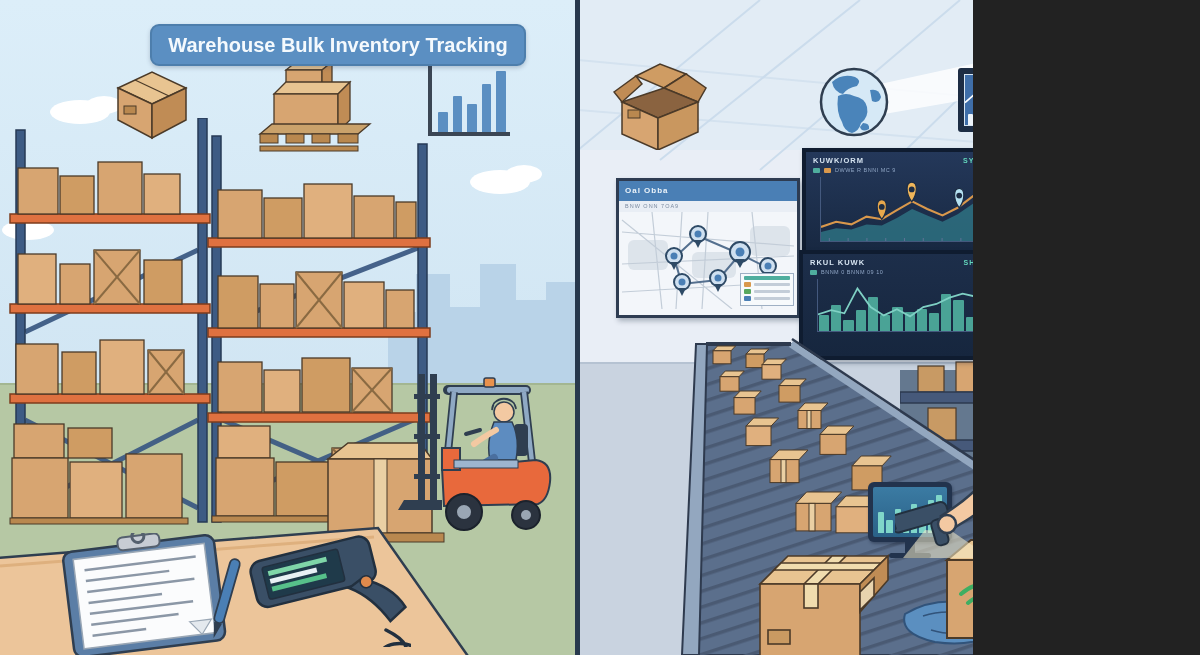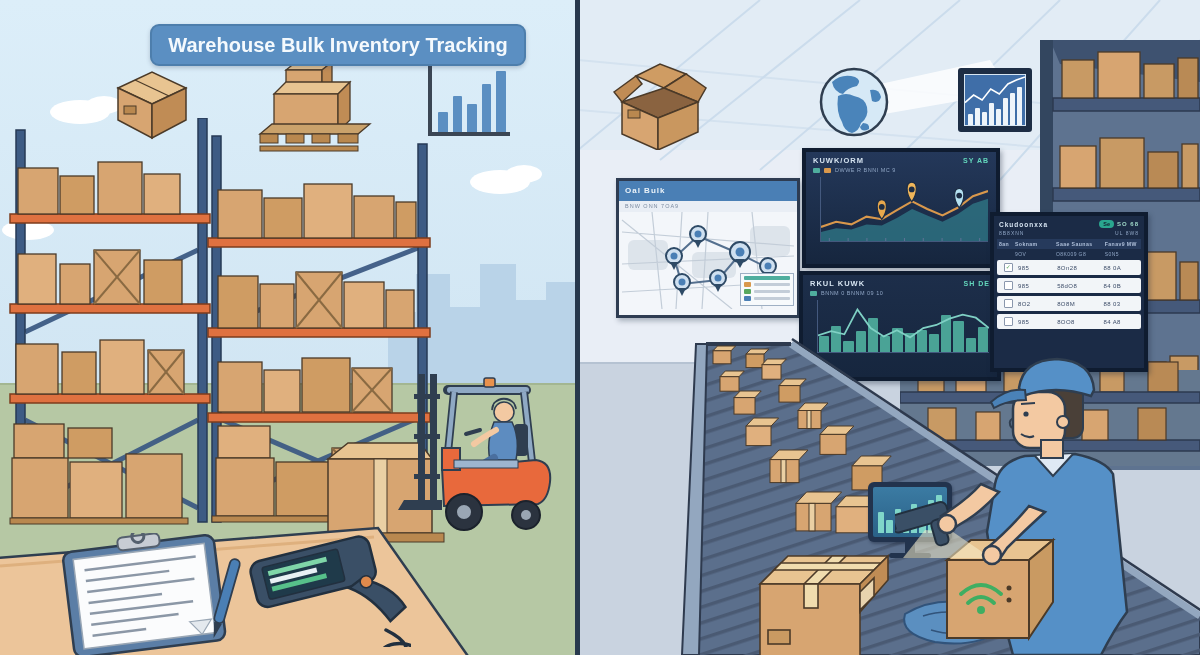--- a/index.html
+++ b/index.html
@@ -1,16 +1,16 @@
 <!DOCTYPE html>
 <html><head>
 <meta charset="utf-8">
 <style>
   html,body{margin:0;padding:0;background:#222;}
-  .scene{position:relative;width:1200px;height:655px;overflow:hidden;
+  .scene{position:relative;width:973px;height:655px;overflow:hidden;
          font-family:"Liberation Sans",sans-serif;background:#e9eef6;}
   .abs{position:absolute;}
 
   
   .left-panel{left:0;top:0;width:578px;height:655px;background:linear-gradient(#dceef9,#cfe4f2 70%);}
   .floor-left{left:0;top:383px;width:578px;height:272px;background:#b6c8a4;border-top:2px solid #a3b691;}
 
   
   .right-panel{left:578px;top:0;width:622px;height:655px;background:#e9eef6;}
   .floor-right{left:578px;top:362px;width:622px;height:293px;background:#c9d3e0;border-top:2px solid #b5c2d2;}
@@ -58,21 +58,21 @@
   .tbl-sub{display:flex;justify-content:space-between;padding:1px 5px;font-size:5px;color:#8fa5c4;letter-spacing:1px;}
   .tbl-grid{display:grid;grid-template-columns:13px 1fr 1.2fr .9fr;align-items:center;column-gap:3px;padding:0 5px;}
   .tbl-cols{background:#263a5c;margin:2px 3px;padding:2px 2px;font-size:5.2px;color:#aebfd9;font-weight:bold;letter-spacing:.4px;}
   .tbl-subcols{font-size:5px;color:#8fa5c4;padding:0 5px;letter-spacing:.4px;}
   .tbl-row{background:#f2f5f8;border-radius:2px;margin:3px 3px;height:15px;font-size:6px;color:#3c4c68;letter-spacing:.4px;}
   .cbox{width:7px;height:7px;border:1px solid #8a97ad;background:#fff;border-radius:1px;margin-left:2px;
         font-size:6px;line-height:7px;color:#58a85f;text-align:center;}
 
   
   .dash1{left:802px;top:148px;width:190px;height:112px;background:linear-gradient(#24385a,#16263e);}
-  .dash2{left:799px;top:271px;width:194px;height:102px;background:linear-gradient(#22365657,#16263e),#1a2a44;}
+  .dash2{left:799px;top:250px;width:194px;height:102px;background:linear-gradient(#22365657,#16263e),#1a2a44;}
   .d1-chart{height:64px;}
   .d2-chart{height:52px;padding:0 1px;}
   .d2-chart .bars{opacity:.92;}
   .d2-overlay{position:absolute;left:0;top:0;width:100%;height:100%;}
 
   
   .monitor{left:868px;top:482px;width:84px;z-index:26;}
   .mon-frame{background:#22334d;border-radius:6px;padding:5px;height:50px;box-shadow:1px 2px 3px rgba(20,30,50,.4);}
   .mon-screen{background:linear-gradient(#3b7ba3,#2a6187);height:100%;border-radius:2px;padding:4px 5px;box-sizing:border-box;}
   .mon-neck{width:10px;height:11px;background:#22334d;margin:0 auto;}
@@ -406,21 +406,21 @@
           <span style="height: 66%;"></span>
           <span style="height: 80%;"></span>
         </div>
       <svg viewBox="0 0 60 46" preserveAspectRatio="none">
         <polyline fill="none" stroke="#ffffff" stroke-width="1.6" points="0.0,25.3 8.6,18.4 17.1,23.0 25.7,12.9 34.3,17.5 42.9,8.3 51.4,4.6 60.0,1.8"></polyline>
       </svg>
     </div>
   </div>
 
   <div class="abs map-screen">
-    <div class="map-header">Oal Bulk</div>
+    <div class="map-header">Oal Obba</div>
     <div class="map-sub">BNW ONN 7OA9</div>
     <div class="map-body">
       <svg style="width:100%;height:100%" viewBox="0 0 172 97">
         <rect x="6" y="28" width="40" height="30" rx="6" fill="#dde4eb"></rect>
           <rect x="70" y="40" width="44" height="26" rx="6" fill="#dde4eb"></rect>
         <rect x="128" y="14" width="40" height="30" rx="6" fill="#dde4eb"></rect>
           <rect x="120" y="66" width="34" height="22" rx="5" fill="#dde4eb"></rect>
         <g stroke="#c3cdd8" stroke-width="1.2" fill="none">
           <path d="M0,20 L172,34 M0,52 L172,44 M0,80 L172,70 M30,0 L40,97 M86,0 L80,97 M130,0 L140,97 M60,0 L54,97 M0,8 L110,97"></path>
         </g>

